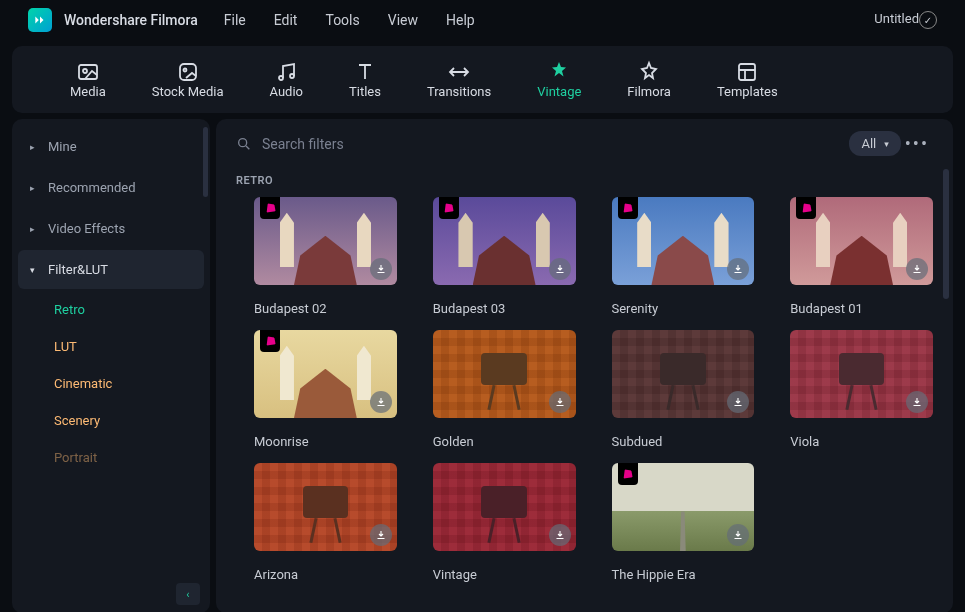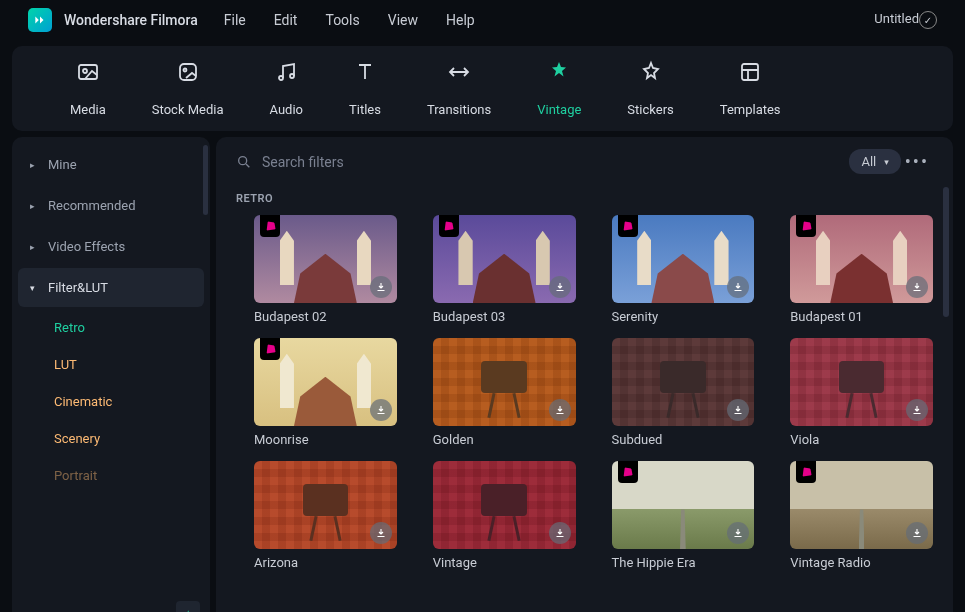--- a/index.html
+++ b/index.html
@@ -8,21 +8,21 @@
 .titlebar { display: flex; align-items: center; height: 40px; padding: 0 28px; background: #0a0d12; }
 .logo { width: 24px; height: 24px; background: linear-gradient(135deg, #00d4aa, #00a0d4); border-radius: 5px; display: flex; align-items: center; justify-content: center; margin-right: 12px; }
 .logo svg { width: 14px; height: 14px; }
 .app-name { font-size: 14px; color: #d8dce4; font-weight: 500; }
 .menus { display: flex; gap: 28px; margin-left: 26px; font-size: 14px; color: #c8ccd4; }
 .menu-item { cursor: pointer; }
 .titlebar-right { margin-left: auto; display: flex; align-items: flex-start; gap: 0; font-size: 13px; }
 .check-icon { width: 18px; height: 18px; border: 1.5px solid #888; border-radius: 50%; display: flex; align-items: center; justify-content: center; font-size: 10px; }
 
 .tabs { display: flex; align-items: center; justify-content: flex-start; gap: 46px; padding: 14px 0 14px 58px; background: #141820; border-radius: 10px; margin: 6px 12px 0 12px; }
-.tab { display: flex; flex-direction: column; align-items: center; gap: 18px; cursor: pointer; color: #d8dce4; font-size: 13px; }
+.tab { display: flex; flex-direction: column; align-items: center; gap: 0; cursor: pointer; color: #d8dce4; font-size: 13px; }
 .tab.active { color: #1fcfa0; }
 .tab-icon { width: 24px; height: 24px; display: flex; align-items: center; justify-content: center; }
 
 .main { display: flex; height: calc(612px - 40px - 78px); margin: 6px 12px 0 12px; gap: 6px; }
 
 .sidebar { width: 198px; background: #141820; border-radius: 10px; padding: 8px 6px; position: relative; overflow: hidden; }
 .side-item { display: flex; align-items: center; gap: 8px; padding: 12px 12px; font-size: 13px; color: #9ca3b0; cursor: pointer; border-radius: 6px; margin-bottom: 2px; }
 .side-item.expanded { background: #1f2530; color: #d8dce4; }
 .side-sub { padding: 11px 12px 11px 36px; font-size: 13px; color: #fdba74; cursor: pointer; border-radius: 6px; }
 .side-sub.active { color: #1fcfa0; }
@@ -33,21 +33,21 @@
 
 .content { flex: 1; background: #141820; border-radius: 10px; padding: 12px 20px; overflow: hidden; position: relative; }
 .content-scroll { position: absolute; right: 4px; top: 50px; width: 6px; height: 130px; background: #2a3040; border-radius: 3px; }
 .search-row { display: flex; align-items: center; margin-bottom: 18px; }
 .search-box { flex: 1; display: flex; align-items: center; gap: 10px; color: #7a8090; font-size: 14px; padding: 4px 0; }
 .filter-dd { background: #2a3040; padding: 5px 12px; border-radius: 12px; font-size: 13px; display: flex; align-items: center; gap: 8px; cursor: pointer; }
 .more-btn { font-size: 18px; letter-spacing: 2px; cursor: pointer; padding: 0 4px; color: #aab0bc; }
 
 .section-title { font-size: 11px; font-weight: 600; color: #9ca3b0; letter-spacing: 0.5px; margin-bottom: 10px; }
 .grid { display: grid; grid-template-columns: repeat(4, 1fr); gap: 14px 18px; }
-.card { display: flex; flex-direction: column; gap: 6px; padding-left: 18px; }
+.card { display: flex; flex-direction: column; gap: 16px; padding-left: 18px; }
 .thumb { position: relative; width: 100%; height: 88px; border-radius: 6px; overflow: hidden; cursor: pointer; }
 .thumb-img { width: 100%; height: 100%; }
 .gem { position: absolute; top: 0; left: 6px; width: 20px; height: 22px; background: #000; border-radius: 0 0 4px 4px; display: flex; align-items: center; justify-content: center; }
 .gem-inner { width: 11px; height: 11px; background: #e6008a; transform: rotate(45deg); clip-path: polygon(50% 0, 100% 35%, 50% 100%, 0 35%); }
 .dl { position: absolute; bottom: 5px; right: 5px; width: 22px; height: 22px; background: rgba(100,108,120,0.7); border-radius: 50%; display: flex; align-items: center; justify-content: center; cursor: pointer; }
 .dl svg { width: 12px; height: 12px; }
 .card-label { font-size: 13px; color: #c8ccd4; }
 
 
 .art-church { background: linear-gradient(var(--sky1), var(--sky2)); position: relative; }
@@ -142,21 +142,21 @@
         </svg>
       </span>
     <span>Vintage</span>
   </div>
   <div class="tab">
     <span class="tab-icon">
         <svg viewBox="0 0 24 24" fill="none" stroke="currentColor" stroke-width="1.8">
           <path d="M12 3l2 5 5 1-4 4 1 5-4-3-4 3 1-5-4-4 5-1z"></path>
         </svg>
       </span>
-    <span>Stickers</span>
+    <span>Filmora</span>
   </div>
   <div class="tab">
     <span class="tab-icon">
         <svg viewBox="0 0 24 24" fill="none" stroke="currentColor" stroke-width="1.8">
           <rect x="4" y="4" width="16" height="16" rx="2"></rect>
           <path d="M4 10h16M10 10v10"></path>
         </svg>
       </span>
     <span>Templates</span>
   </div>
@@ -366,29 +366,15 @@
               <div class="gem-inner"></div>
             </div>
             <div class="dl">
               <svg viewBox="0 0 24 24" fill="none" stroke="#fff" stroke-width="2.2">
                 <path d="M12 4v10m0 0l-4-4m4 4l4-4M5 19h14"></path>
               </svg>
             </div>
           </div>
           <div class="card-label">The Hippie Era</div>
         </div>
-        <div class="card">
-          <div class="thumb">
-            <div class="thumb-img art-road" style="--sky: #c8c0a8; --grd: #9a8a6a; --grd2: #7a6a4a;"></div>
-            <div class="gem">
-              <div class="gem-inner"></div>
-            </div>
-            <div class="dl">
-              <svg viewBox="0 0 24 24" fill="none" stroke="#fff" stroke-width="2.2">
-                <path d="M12 4v10m0 0l-4-4m4 4l4-4M5 19h14"></path>
-              </svg>
-            </div>
-          </div>
-          <div class="card-label">Vintage Radio</div>
-        </div>
       </div>
   </div>
 </div>
 
 </body></html>

